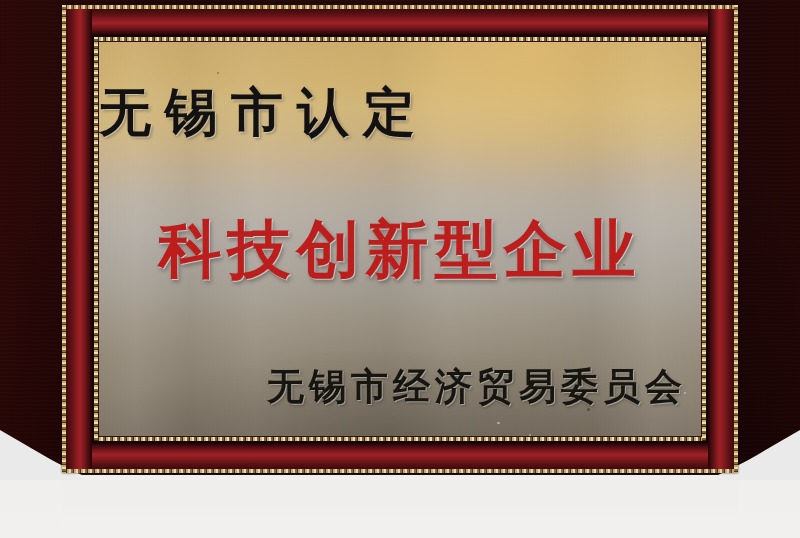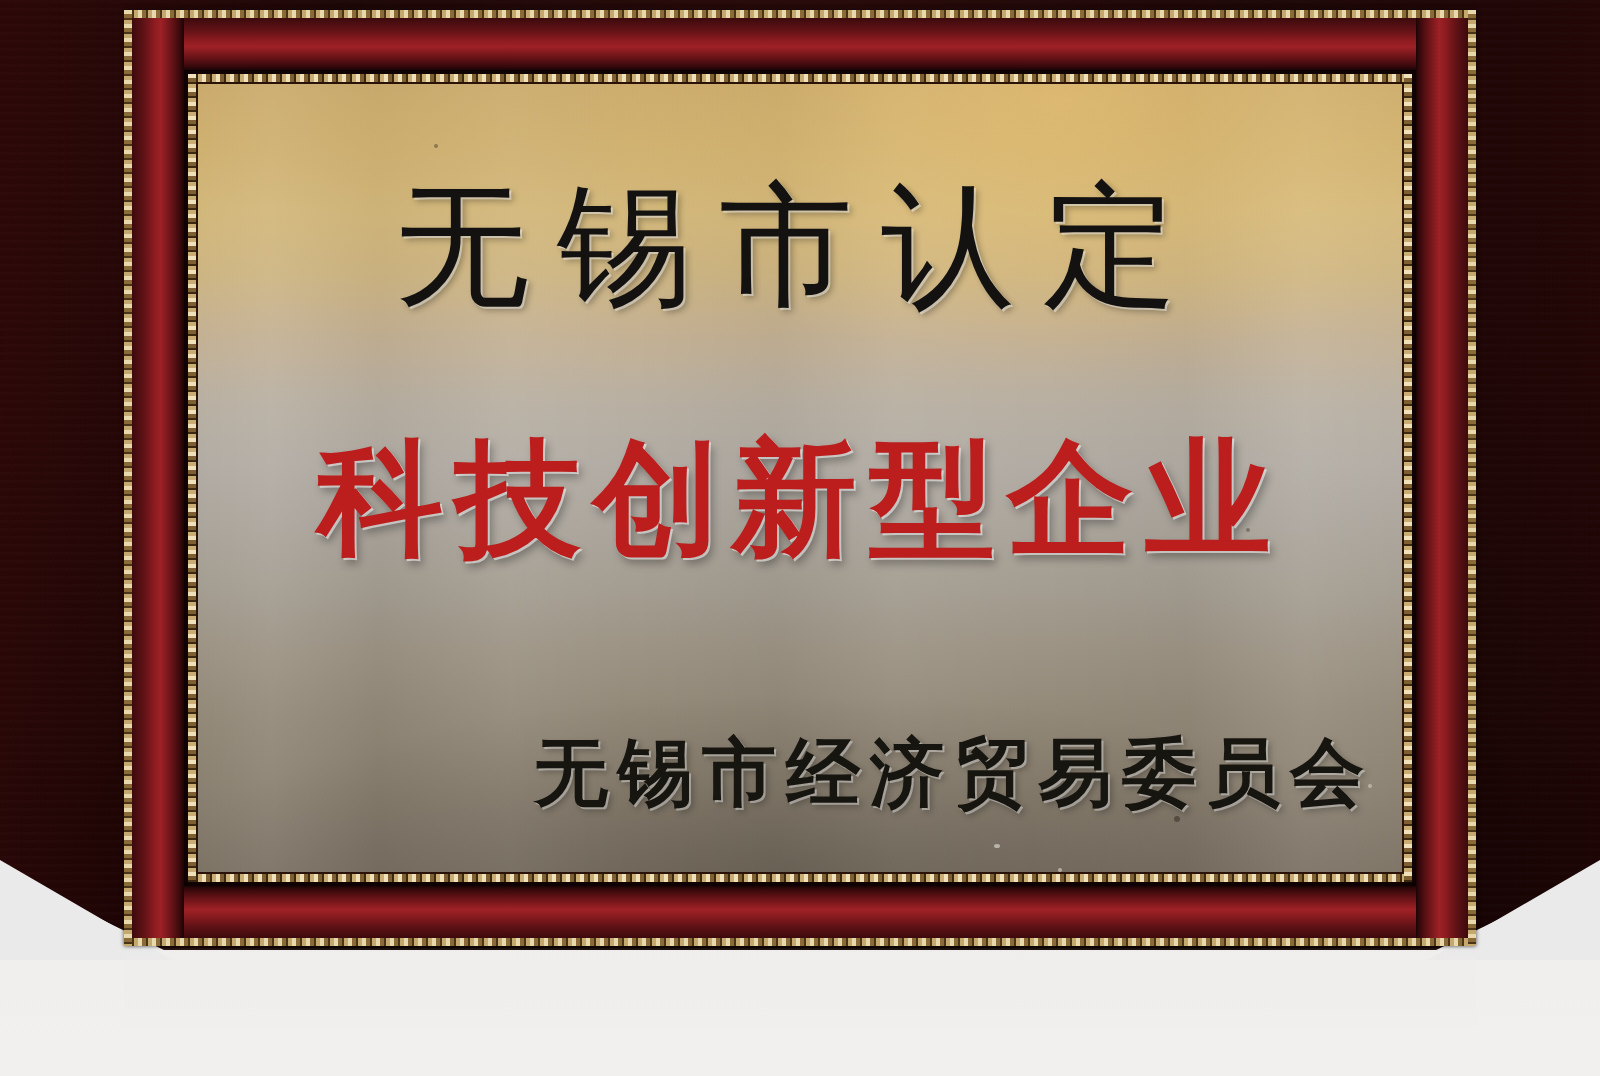--- a/index.html
+++ b/index.html
@@ -251,24 +251,24 @@
   
   .plaque-text {
     position: absolute;
     inset: 0;
     padding: 0;
   }
   .line-title {
     position: absolute;
     left: 0; right: 0;
     top: 36px;
-    text-align: center;
+    text-align: left;
     font-family: "DejaVu Serif", "Liberation Serif", serif;
-    font-size: 67px;
-    font-weight: 400;
+    font-size: 52px;
+    font-weight: 700;
     letter-spacing: 14px;
     color: #141210;
     text-shadow:
       1px 1px 0 rgba(255,255,255,0.45),
       2px 2px 3px rgba(0,0,0,0.28);
     white-space: nowrap;
   }
   .line-main {
     position: absolute;
     left: 0; right: 0;

